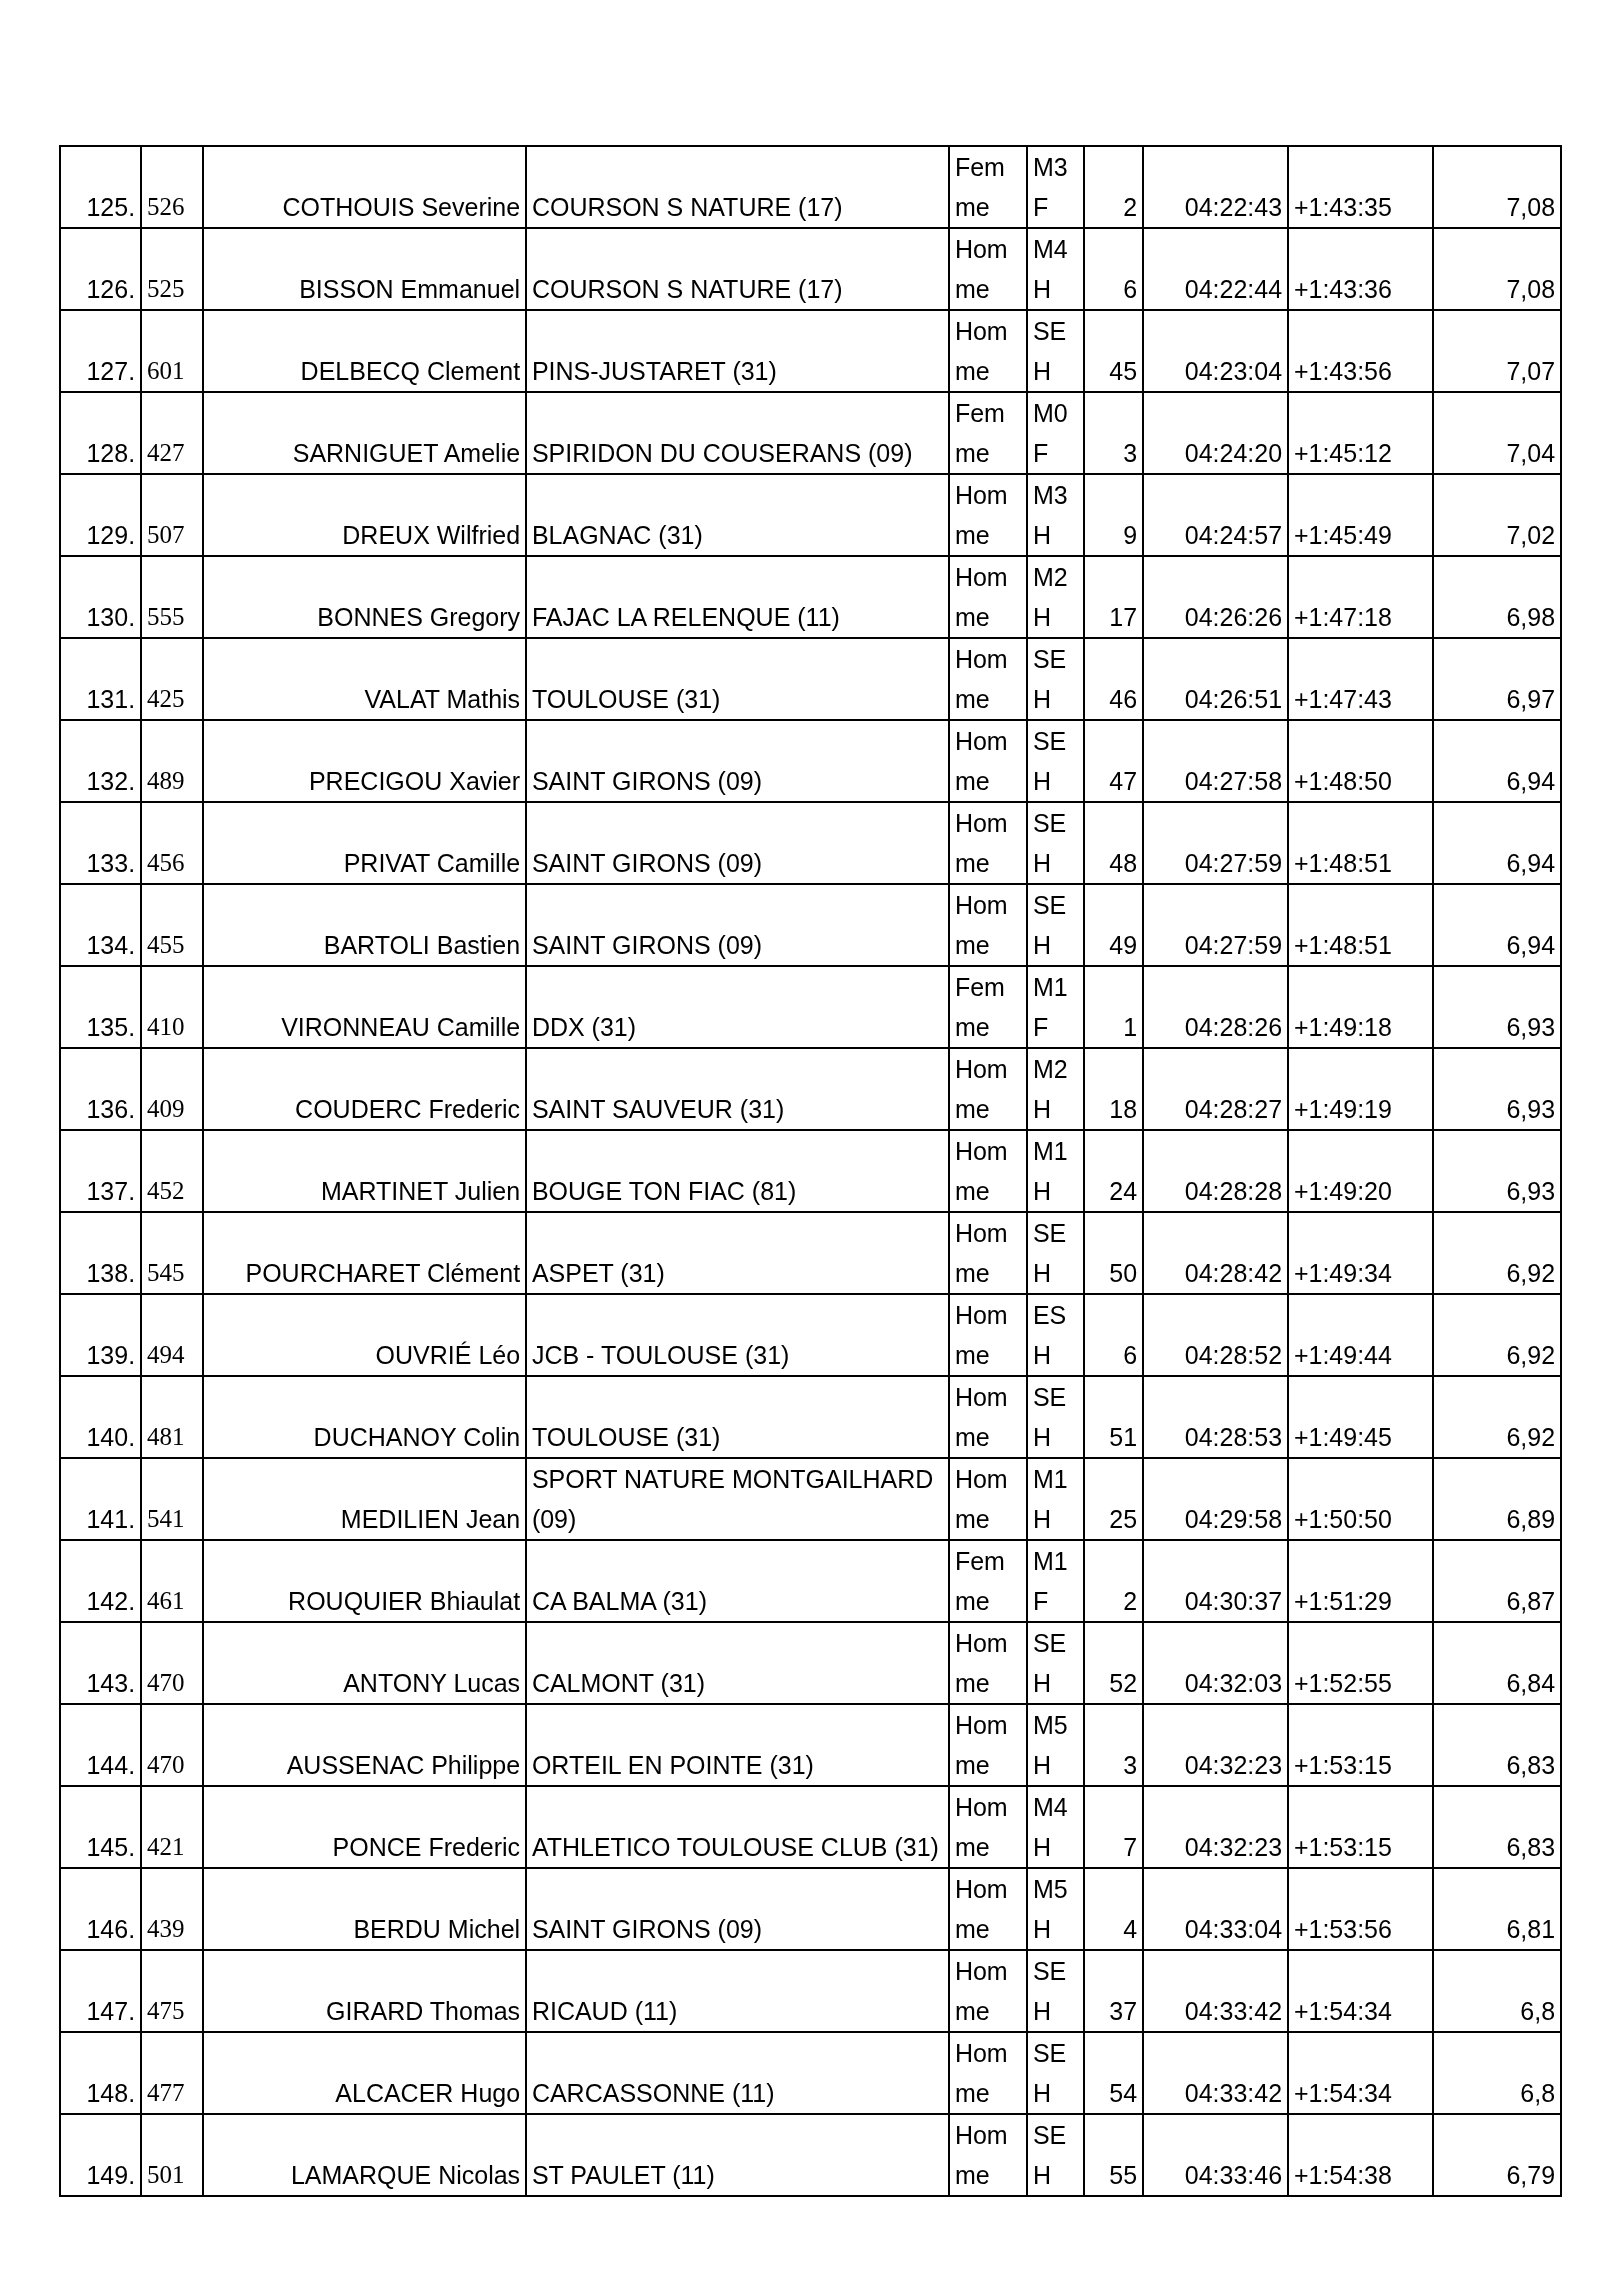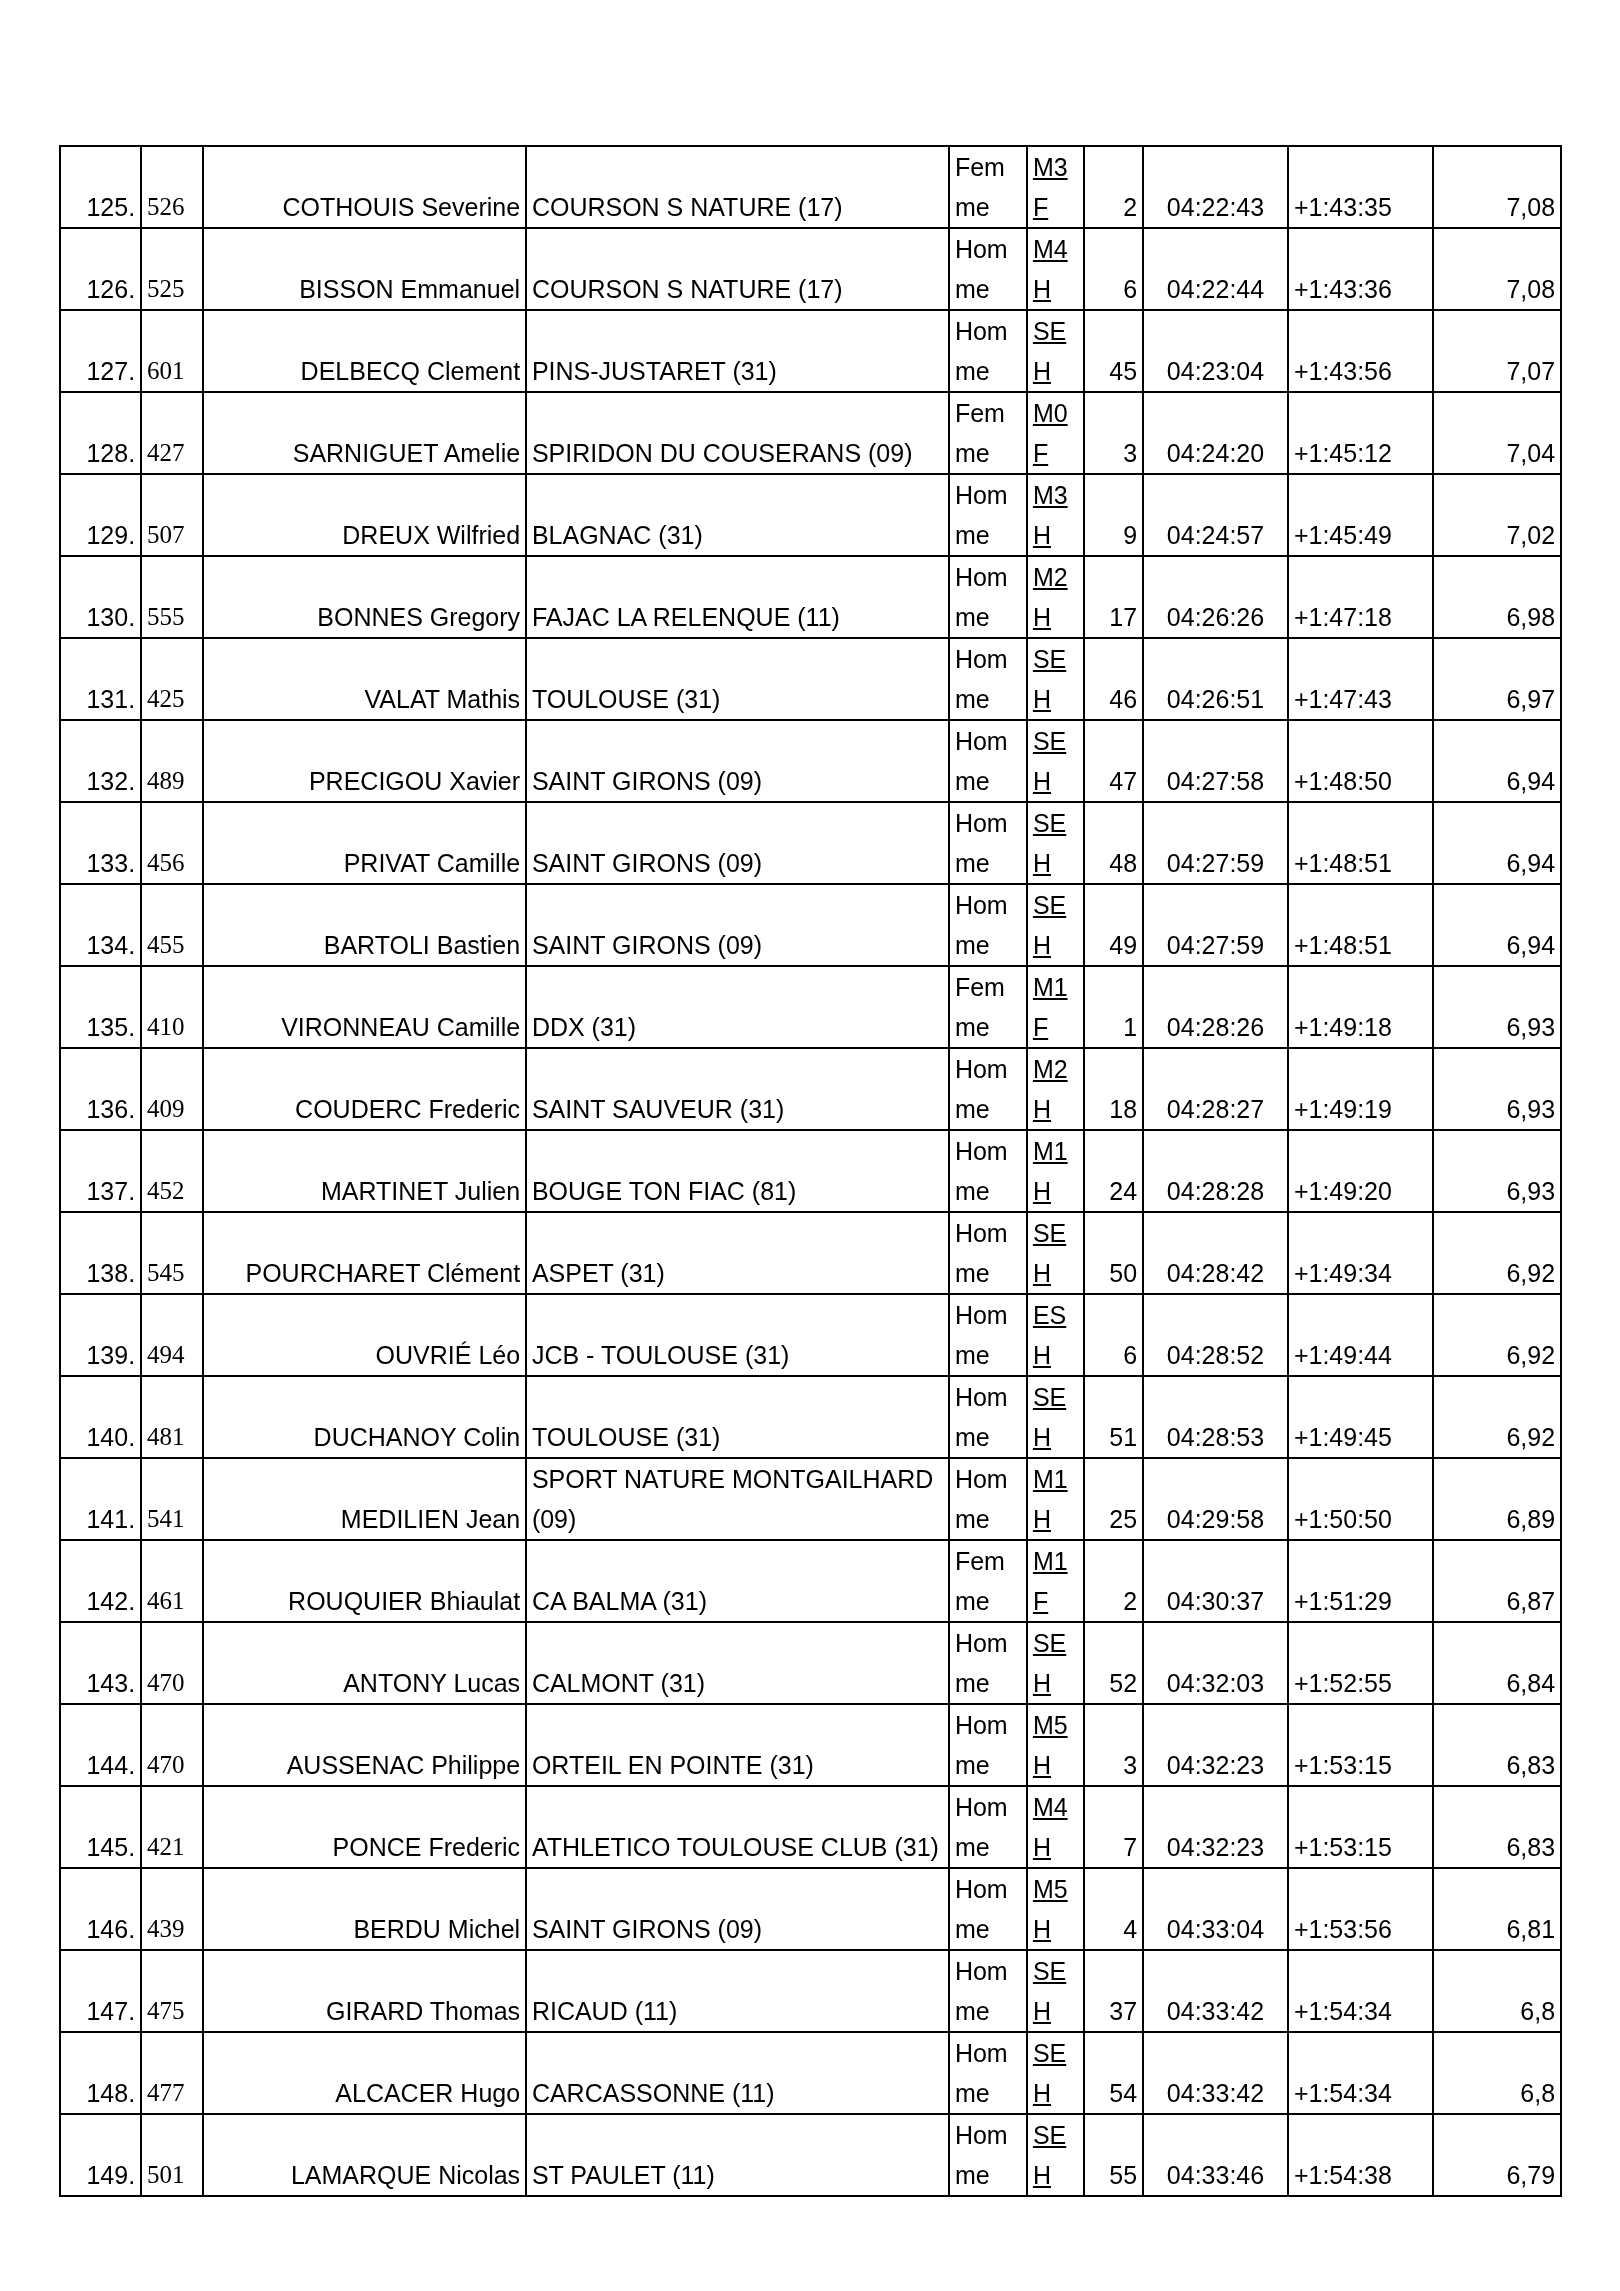--- a/index.html
+++ b/index.html
@@ -52,23 +52,23 @@
   col.c-catpos { width: 59px; }
   col.c-time   { width: 145px; }
   col.c-gap    { width: 145px; }
   col.c-speed  { width: 128px; }
 
   td.rank  { text-align: right; border-radius: 19px; }
   td.bib   { text-align: left; font-family: Liberation Serif, serif; }
   td.name  { text-align: right; }
   td.club  { text-align: left; }
   td.sex   { text-align: left; }
-  td.cat   { text-align: left; text-decoration: underline; }
+  td.cat   { text-align: left; }
   td.catpos{ text-align: right; }
-  td.time  { text-align: center; margin-left: 36px; }
+  td.time  { text-align: right; margin-left: 36px; }
   td.gap   { text-align: left; margin-left: 16px; }
   td.speed { text-align: right; margin-left: 44px; }
 </style>
 </head>
 <body>
 
 <div class="page">
   <table class="results">
     <colgroup>
       <col class="c-rank">

